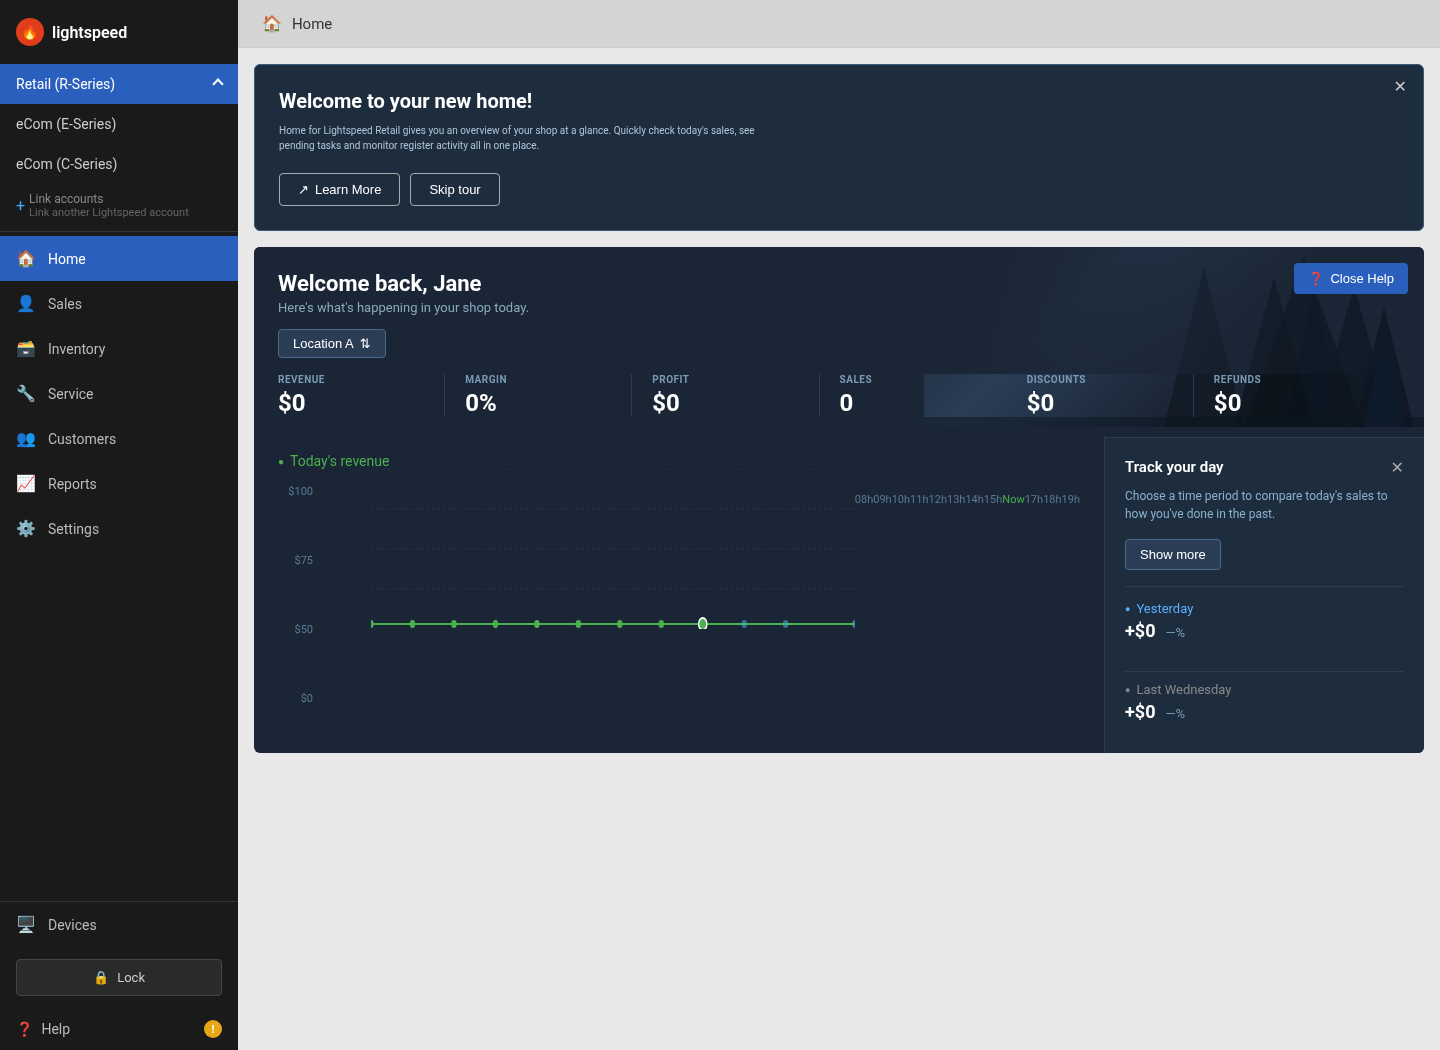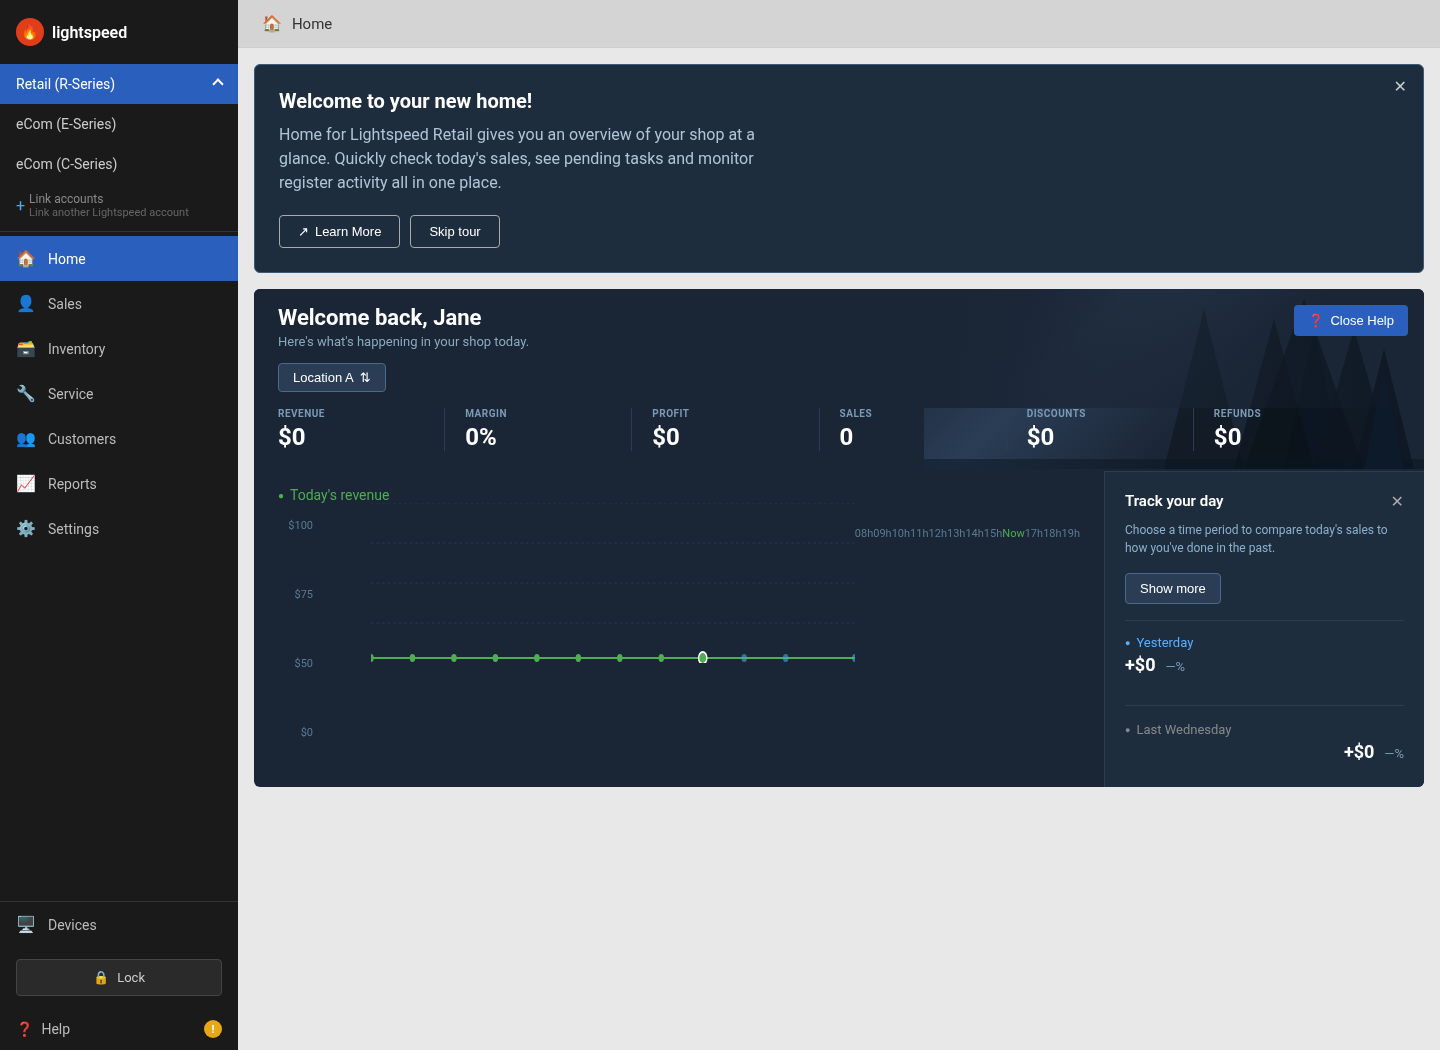--- a/index.html
+++ b/index.html
@@ -162,21 +162,21 @@
       background: none;
       border: none;
       color: #ccc;
     }
     .welcome-banner h2 {
       font-size: 20px;
       font-weight: 700;
       margin-bottom: 10px;
     }
     .welcome-banner p {
-      font-size: 16px;
+      font-size: 10px;
       color: #b0c4d8;
       line-height: 1.5;
       max-width: 500px;
       margin-bottom: 20px;
     }
     .banner-buttons { display: flex; gap: 10px; }
     .btn-learn-more {
       padding: 8px 18px;
       background: transparent;
       border: 1px solid #aaa;
@@ -200,21 +200,21 @@
 
     
     .dashboard {
       background: #1a2535;
       margin: 0 16px 16px 16px;
       border-radius: 6px;
       overflow: hidden;
       position: relative;
     }
     .dashboard-header {
-      padding: 16px 24px 16px 24px;
+      padding: 24px 24px 16px 24px;
       position: relative;
       background: linear-gradient(to right, #1a2535 60%, transparent);
       z-index: 2;
     }
     .dashboard-bg {
       position: absolute;
       top: 0; right: 0;
       width: 500px; height: 180px;
       background: linear-gradient(135deg, #1a2535 0%, #2a3d55 30%, #1a2535 60%);
       overflow: hidden;
@@ -689,21 +689,21 @@
             <p>Choose a time period to compare today's sales to how you've done in the past.</p>
             <button class="show-more-btn">Show more</button>
 
             <div class="comparison-row">
               <div class="comparison-label">Yesterday</div>
               <div>
                 <span class="comparison-value">+$0</span>
                 <span class="comparison-pct">—%</span>
               </div>
             </div>
-            <div class="comparison-row" style="border-top:1px solid #2a3d55; padding-top:16px;text-align:right;">
+            <div class="comparison-row" style="border-top:1px solid #2a3d55; padding-top:10px;">
               <div class="comparison-label last-wed">Last Wednesday</div>
               <div>
                 <span class="comparison-value">+$0</span>
                 <span class="comparison-pct">—%</span>
               </div>
             </div>
           </div>
         </div>
       </div>
 

